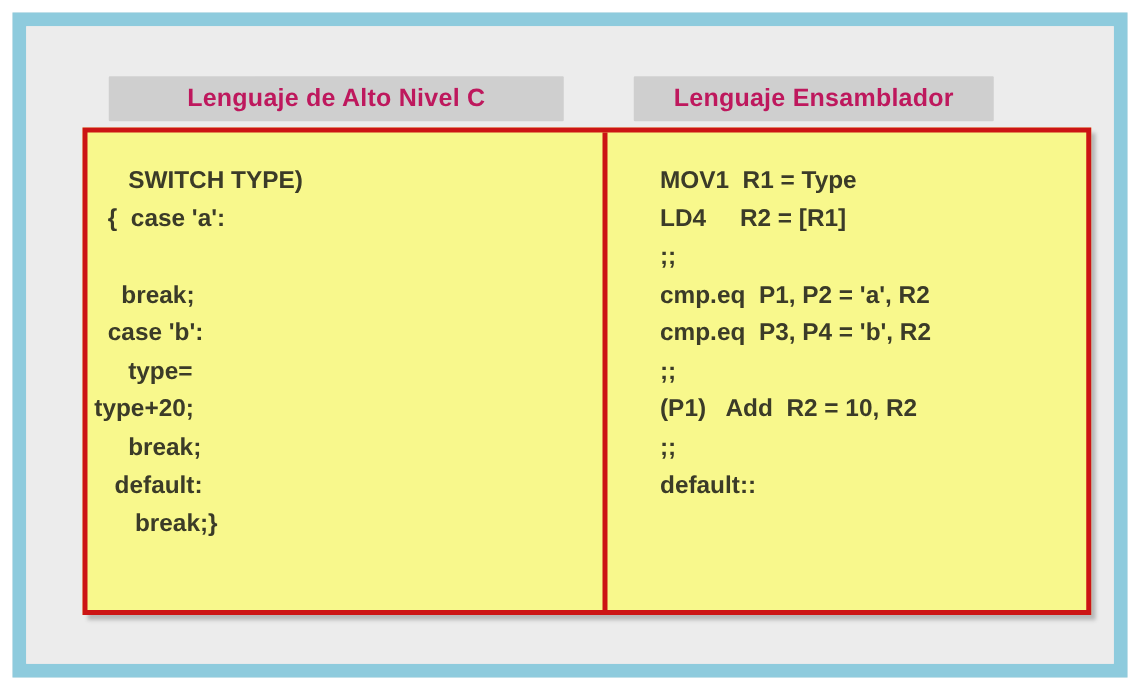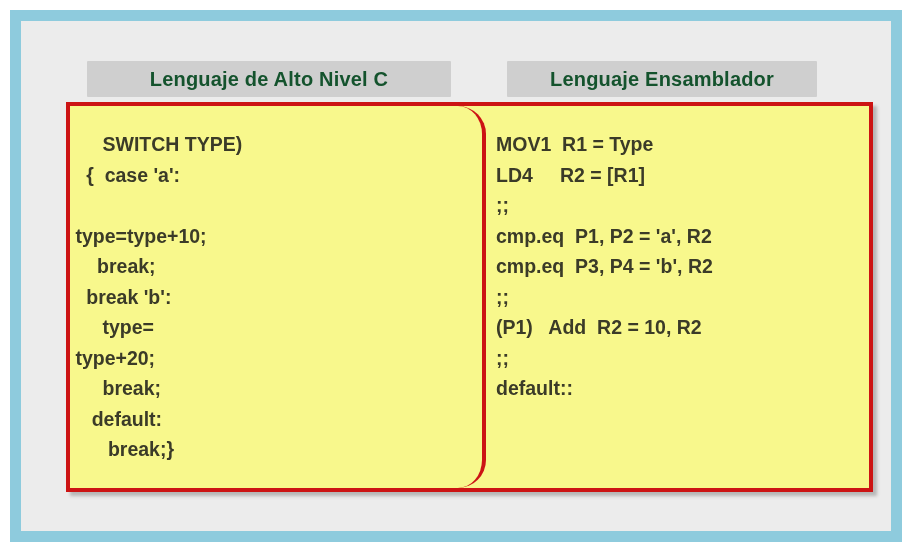--- a/index.html
+++ b/index.html
@@ -38,55 +38,54 @@
     top: 0;
     right: 0;
     bottom: 0;
     background: #ececec;
   }
 
   
   .caption-plate {
     position: absolute;
     background: #cfcfcf;
-    color: #14532d;
+    color: #be185d;
     font-weight: bold;
     font-size: 20px;
     letter-spacing: 0.2px;
     text-align: center;
     line-height: 36px;
     height: 36px;
     white-space: nowrap;
     border-radius: 1px;
   }
   #caption-left  { left: 66px;  top: 40px; width: 364px; }
-  #caption-right { left: 486px; top: 40px; width: 310px; }
+  #caption-right { left: 486px; top: 40px; width: 288px; }
 
   
   #code-frame {
     position: absolute;
     left: 45px;
     top: 81px;
     width: 807px;
     height: 390px;
     border: 4px solid #cc1414;
     background: #f8f88c;
     display: flex;
     box-shadow: 4px 4px 3px rgba(120,120,120,0.45);
   }
 
   .code-col {
     position: relative;
     height: 100%;
     padding-top: 23px;
     overflow: hidden;
-    border-radius: 28px;
   }
   #col-c   { width: 416px; border-right: 4px solid #cc1414; }
-  #col-asm { flex: 1; }
+  #col-asm { flex: 1; margin-left: 32px; }
 
   .code-line {
     font-family: "Liberation Sans", sans-serif;
     font-weight: bold;
     font-size: 19.5px;
     line-height: 30.5px;
     color: #3b3b28;
     white-space: pre;
     height: 30.5px;
   }
@@ -107,23 +106,22 @@
       <div class="caption-plate" id="caption-left">Lenguaje de Alto Nivel C</div>
 
       <div class="caption-plate" id="caption-right">Lenguaje Ensamblador</div>
 
       <div id="code-frame">
 
         <div class="code-col" id="col-c">
             <div class="code-line">      SWITCH TYPE)</div>
             <div class="code-line">   {  case 'a':</div>
             <div class="code-line blank"> </div>
-            <div class="code-line"> type=type+10;</div>
             <div class="code-line">     break;</div>
-            <div class="code-line">   break 'b':</div>
+            <div class="code-line">   case 'b':</div>
             <div class="code-line">      type=</div>
             <div class="code-line"> type+20;</div>
             <div class="code-line">      break;</div>
             <div class="code-line">    default:</div>
             <div class="code-line">       break;}</div>
           </div>
 
         <div class="code-col" id="col-asm">
             <div class="code-line">MOV1  R1 = Type</div>
             <div class="code-line">LD4     R2 = [R1]</div>

